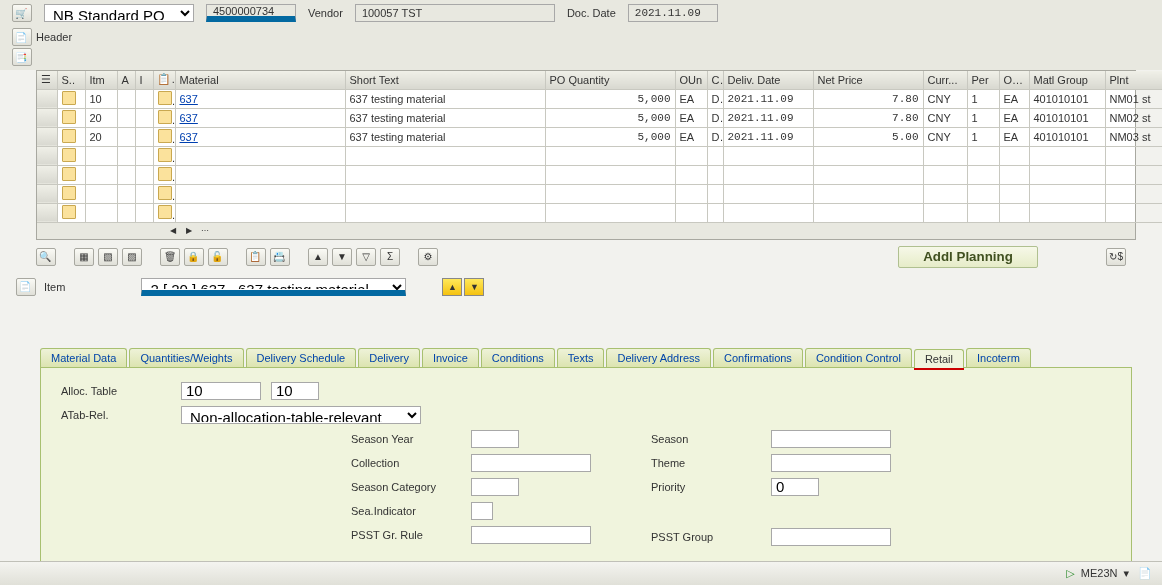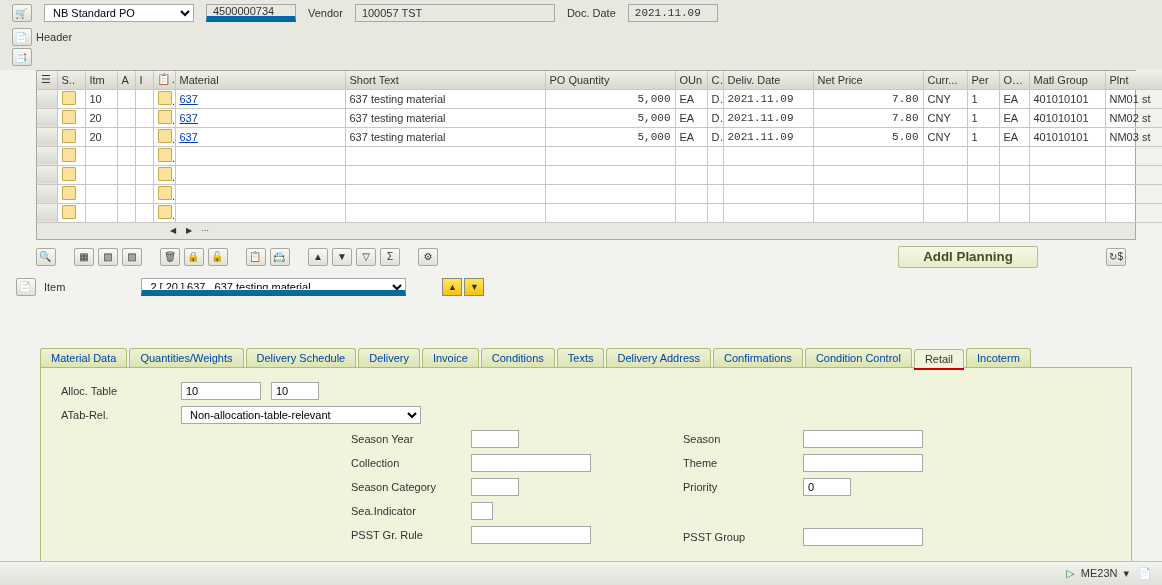--- a/index.html
+++ b/index.html
@@ -24,21 +24,21 @@
     width: 20px; height: 18px;
     border: 1px solid #a8a8a0;
     background: linear-gradient(#fafaf5,#e0e0d8);
     border-radius: 2px;
     display: inline-flex; align-items: center; justify-content: center;
     font-size: 10px;
     cursor: pointer;
   }
   select, input[type=text] {
     font-family: Arial, sans-serif;
-    font-size: 11px;
+    font-size: 15px;
     padding: 1px 4px;
     border: 1px solid #a8a8a8;
     background: #fff;
     height: 18px;
   }
   .field-ro {
     background: #e8e8e0;
     border: 1px solid #a8a8a8;
     padding: 1px 6px;
     height: 18px;
@@ -149,21 +149,21 @@
     padding: 14px 20px;
     min-height: 190px;
   }
   .formrow { display:flex; align-items:center; margin-bottom:6px; }
   .formlabel { width: 120px; }
   .formlabel2 { width: 120px; }
   .input-sm { width:80px; }
   .input-xs { width:48px; }
   .input-md { width:120px; }
   .input-lg { width:240px; }
-  .twocol { display:flex; gap: 92px; margin-left: 290px;}
+  .twocol { display:flex; gap: 60px; margin-left: 290px;}
   .statusbar {
     position:absolute; bottom:0; left:0; right:0;
     height:24px;
     background: linear-gradient(#f4f4f0,#e0e0d8);
     border-top:1px solid #c0c0b8;
     display:flex; align-items:center; justify-content:space-between;
     padding: 0 10px;
     font-size:11px;
   }
   .saplogo {

